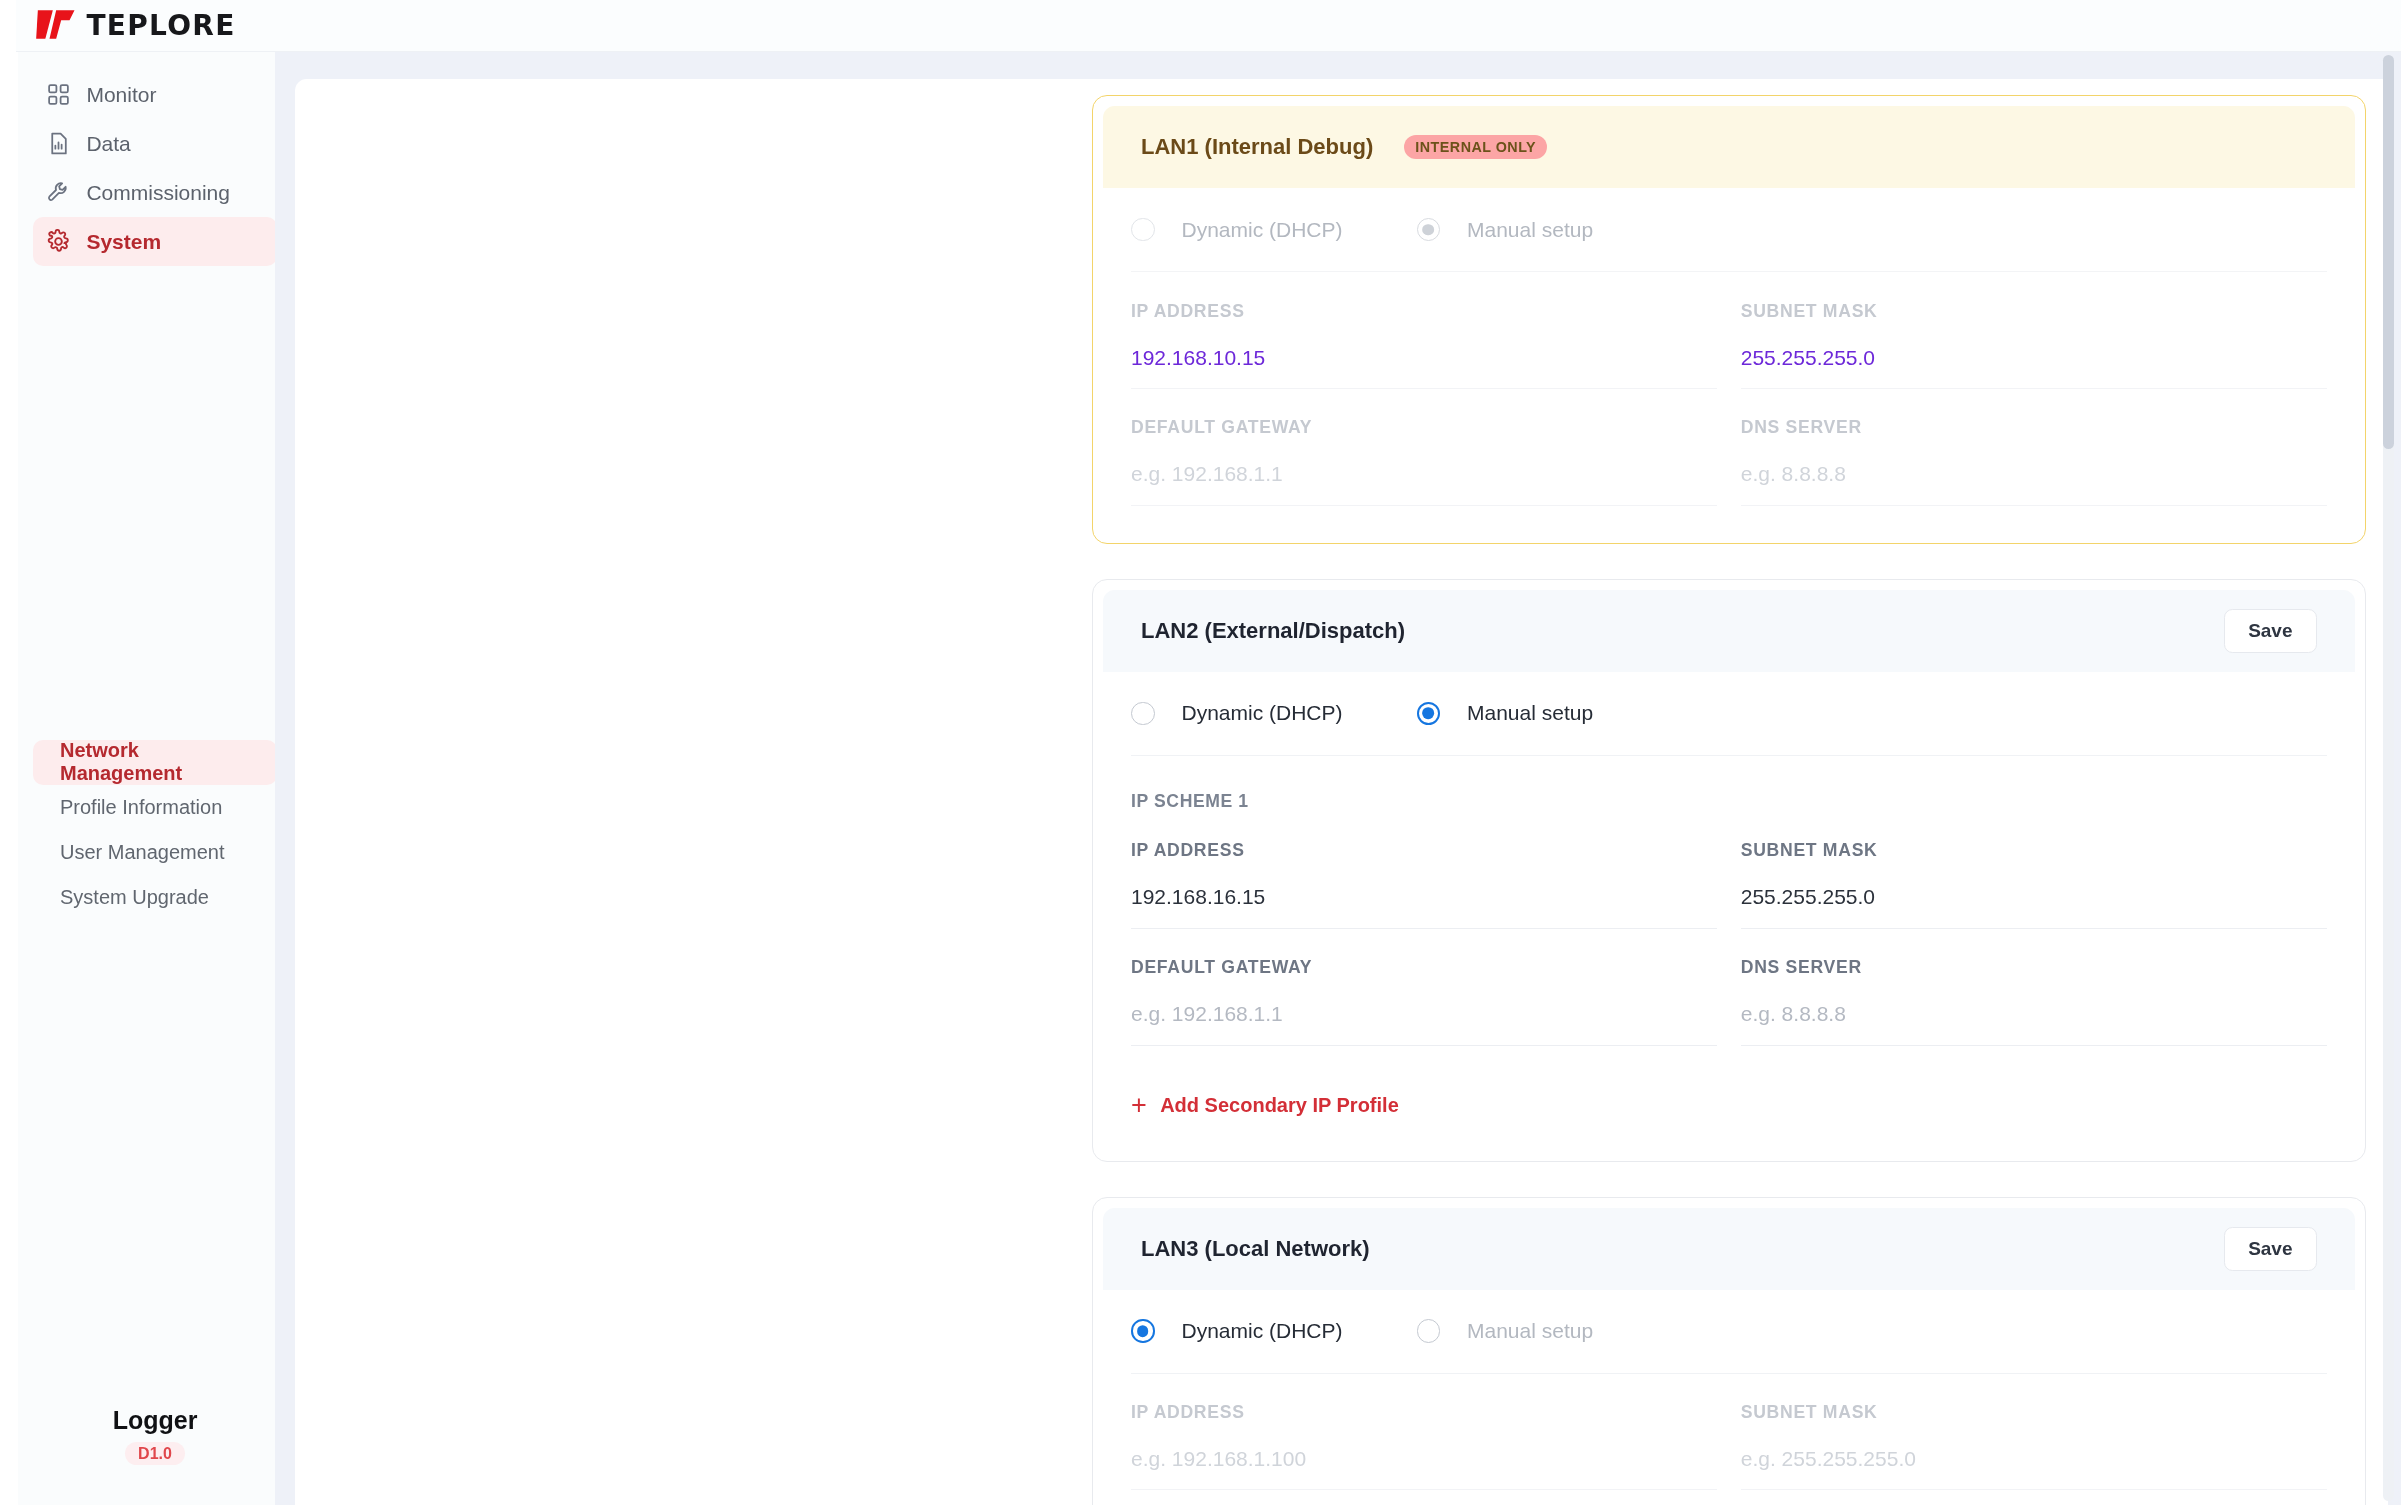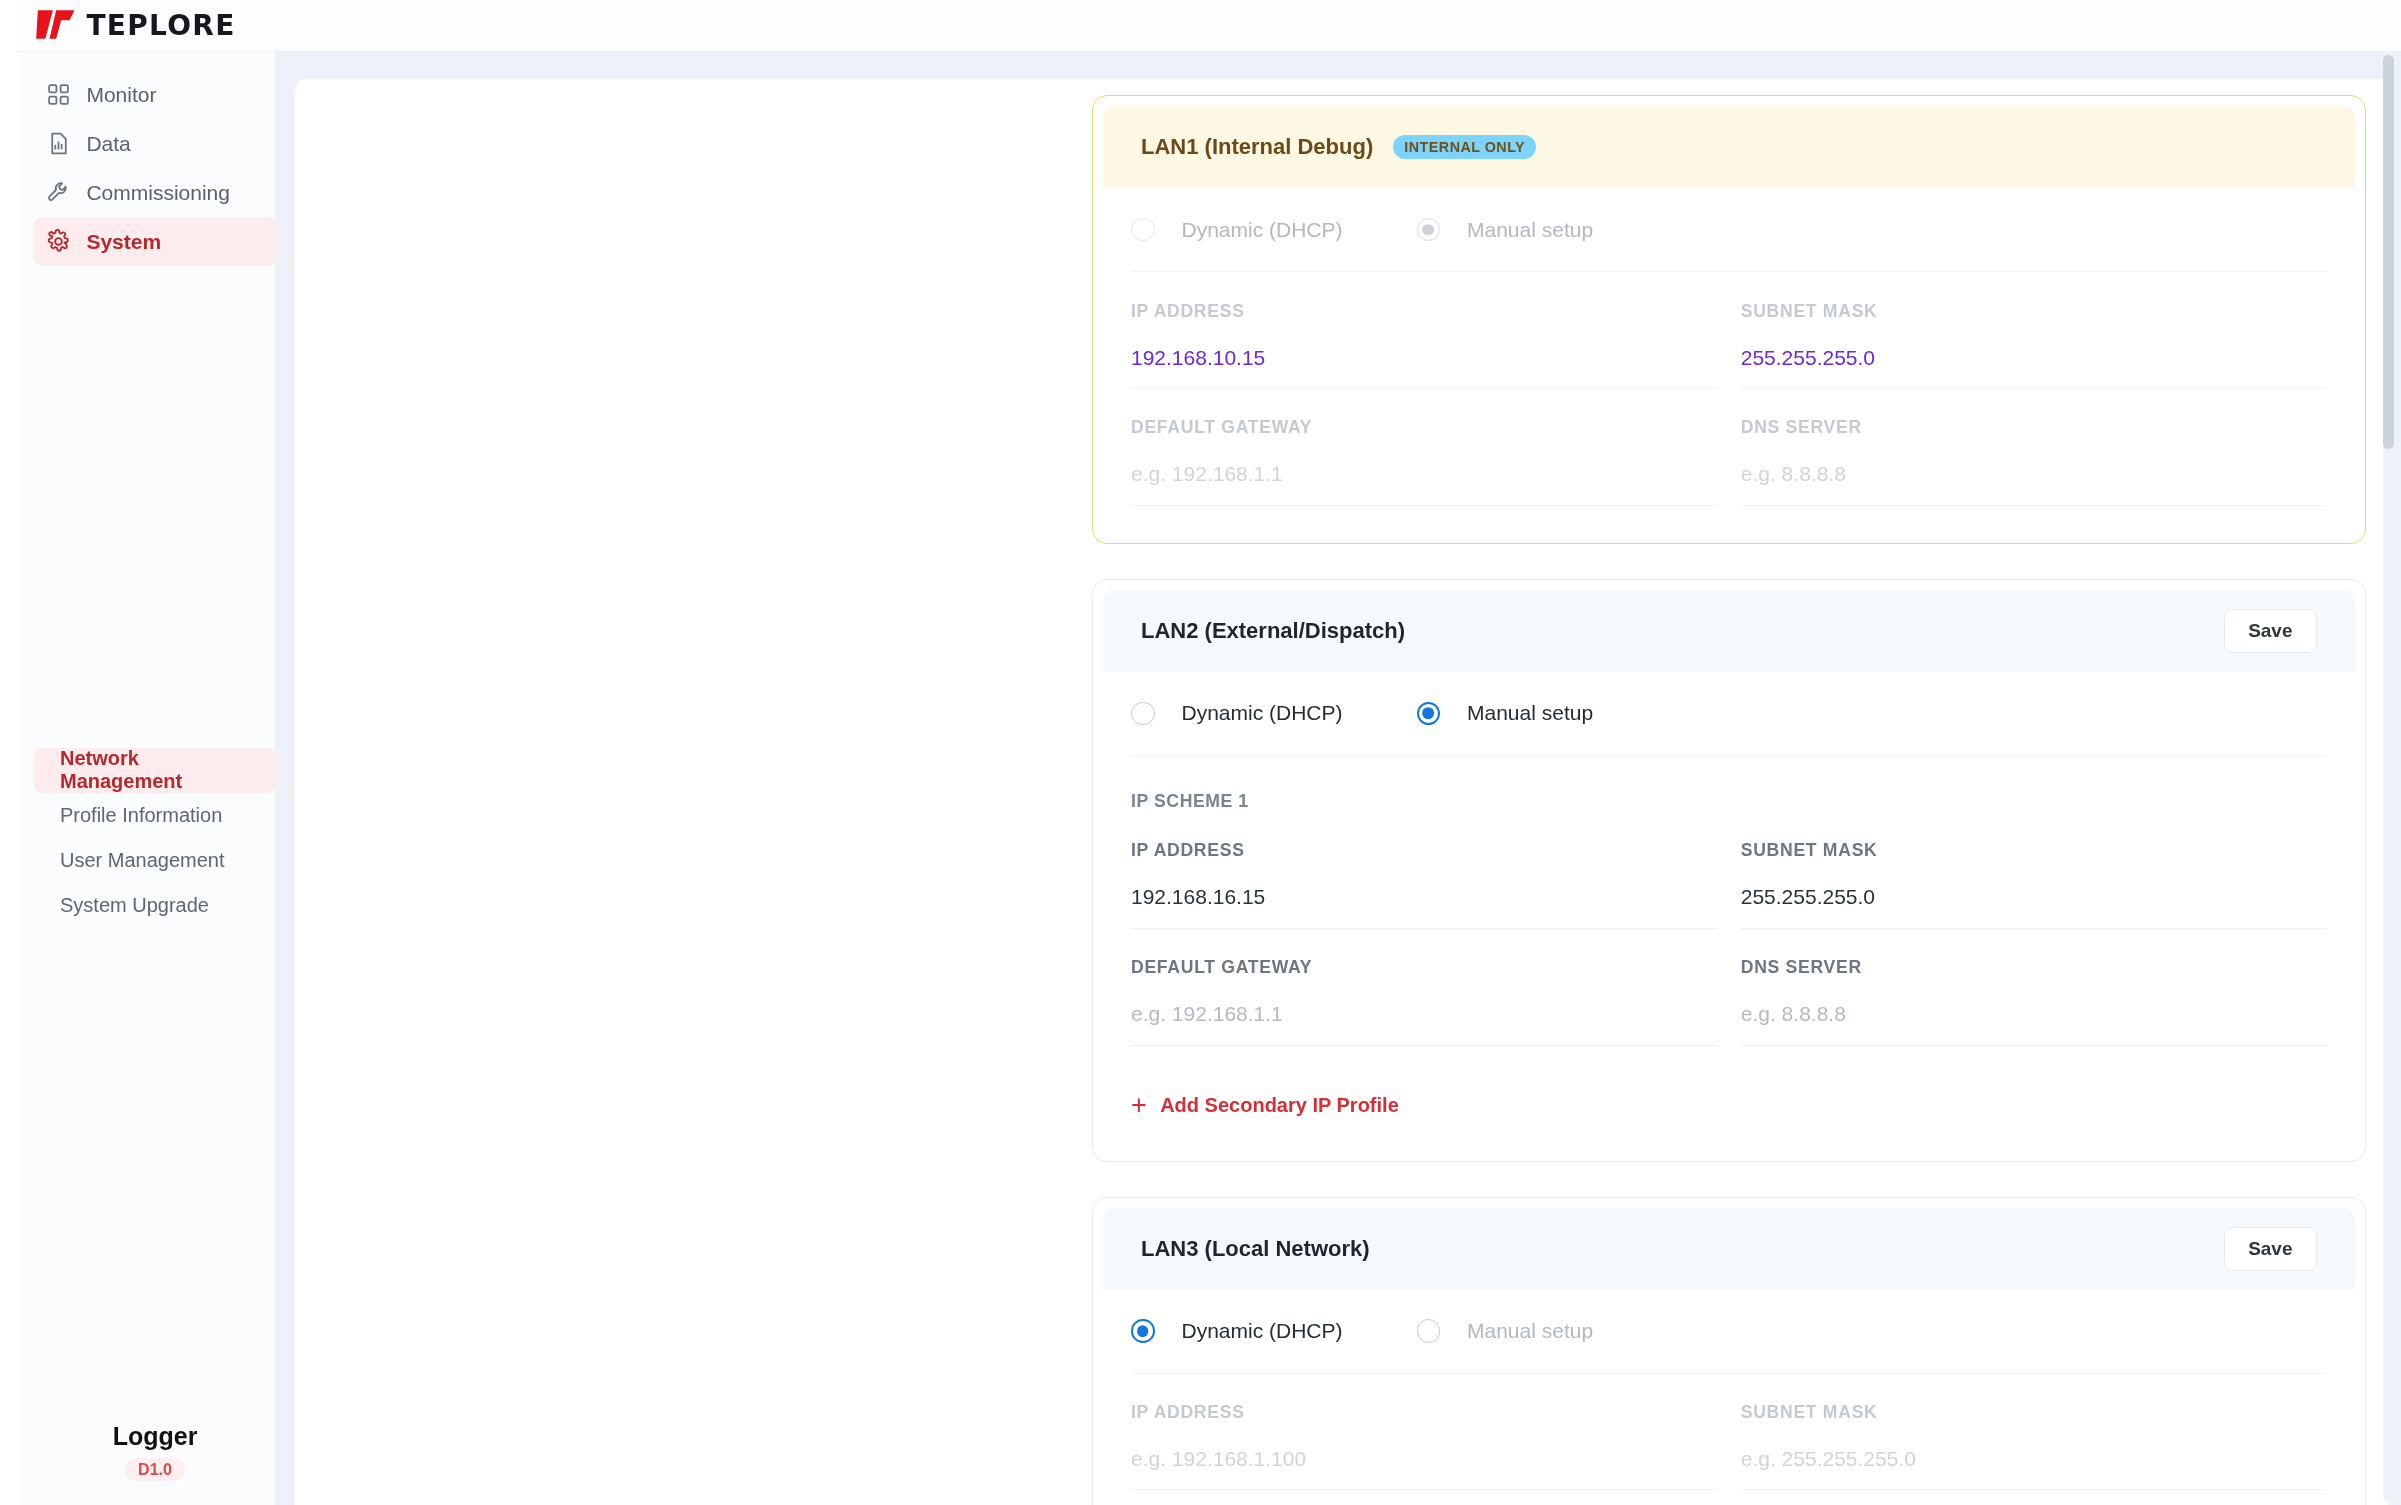--- a/index.html
+++ b/index.html
@@ -53,21 +53,21 @@
     height: 45px; display: flex; align-items: center;
     padding: 0 13.4px 0 27px;
     border-radius: 10px;
     color: #60666f; font-size: 20px;
     cursor: pointer;
   }
   .subnav-item.active {
     background: #fdeced; color: #b5292f; font-weight: 700;
   }
   .sidebar-foot {
-    padding-bottom: 24px;
+    padding-bottom: 40px;
     display: flex; flex-direction: column;
     align-items: center; gap: 7.5px;
   }
   .logger-name {
     font-size: 25px; font-weight: 700; color: #101114;
   }
   .logger-ver {
     font-size: 16px; font-weight: 700; color: #e0474c;
     background: #fdeef0; border-radius: 17px;
     padding: 2.5px 13.4px;
@@ -106,22 +106,22 @@
     background: #f6f9fc;
     border-radius: 11.7px 11.7px 0 0;
     margin: 10px 10px 0 10px;
   }
   .card.warn .card-head { background: #fdf8e4; }
   .card-title {
     font-size: 22px; font-weight: 700; color: #1f2430;
   }
   .card.warn .card-title { color: #6b4a18; }
   .badge {
-    margin-left: 20px;
-    background: #7dd3fc; color: #6b521a;
+    margin-left: 31px;
+    background: #fca5a5; color: #6b521a;
     font-size: 14.3px; font-weight: 700;
     letter-spacing: 0.5px;
     padding: 4.2px 11px; border-radius: 12px;
   }
   .save-btn {
     margin-left: auto;
     background: #ffffff; border: 1.7px solid #e6e9ee;
     border-radius: 8.4px;
     font-size: 19px; font-weight: 700; color: #2e3541;
     padding: 10px 23.5px; cursor: pointer;

